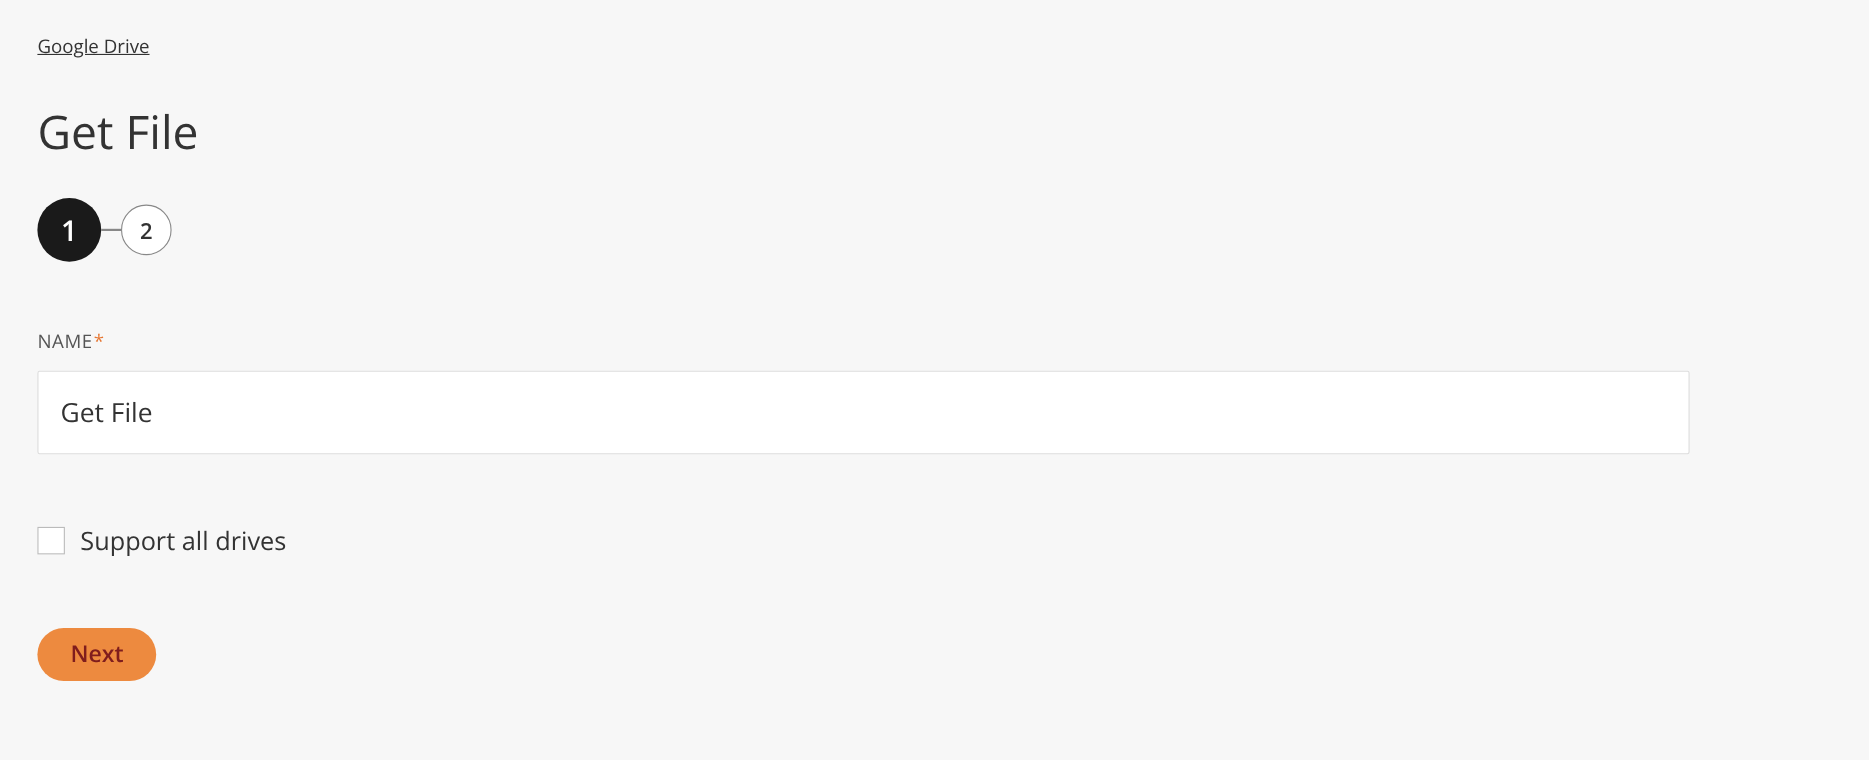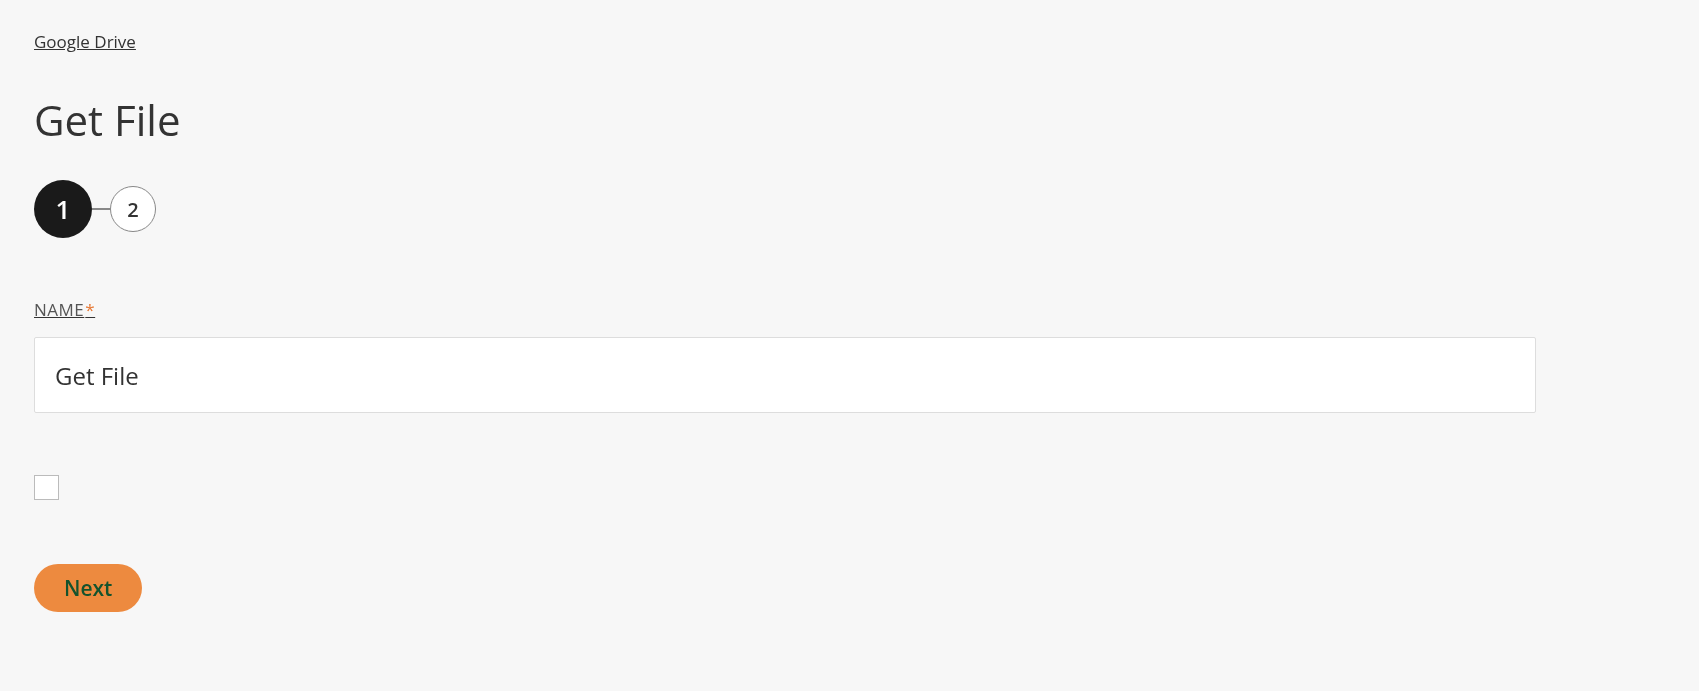--- a/index.html
+++ b/index.html
@@ -58,21 +58,20 @@
       border: 1.5px solid #888;
       font-size: 20px;
     }
     .step-connector {
       width: 18px;
       height: 1.5px;
       background: #888;
     }
     .field-group {
       margin-bottom: 62px;
-      text-decoration: underline;
     }
     .field-label {
       font-size: 17px;
       letter-spacing: 0.5px;
       color: #555;
       margin-bottom: 16px;
       display: block;
     }
     .required-asterisk {
       color: #e67733;
@@ -126,21 +125,21 @@
       display: inline-flex;
       align-items: center;
       justify-content: center;
     }
     .btn-secondary {
       background: #a09e9e;
       color: #fff;
     }
     .btn-primary {
       background: #ed8a3f;
-      color: #14532d;
+      color: #7f1d1d;
     }
     .btn-discard-wrap {
       margin-left: -2px;
     }
   </style>
 </head>
 <body>
 
 
 
@@ -156,20 +155,21 @@
 
 <div class="field-group">
   <label class="field-label">
     <span>NAME</span><span class="required-asterisk">*</span>
   </label>
   <input type="text" class="text-input" value="Get File" style="">
 </div>
 
 <div class="checkbox-row">
   <input type="checkbox" class="checkbox" id="sad" style="">
+  <label for="sad" class="checkbox-label">Support all drives</label>
 </div>
 
 <div class="button-row">
   <button class="btn btn-primary">Next</button>
 </div>
 
 
 
 
 </body></html>

